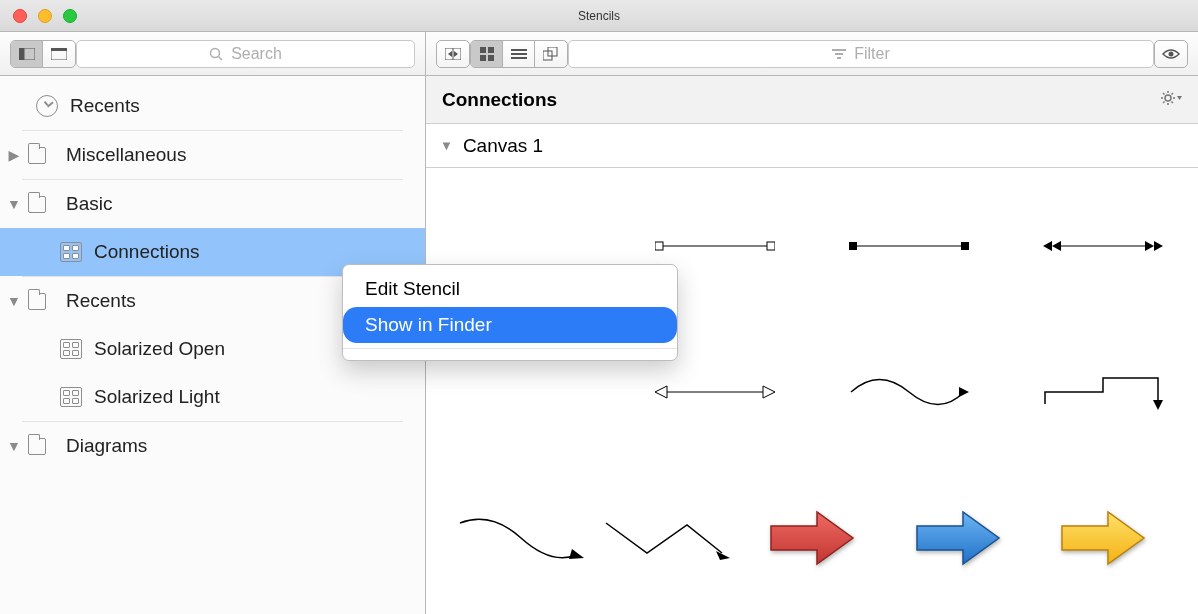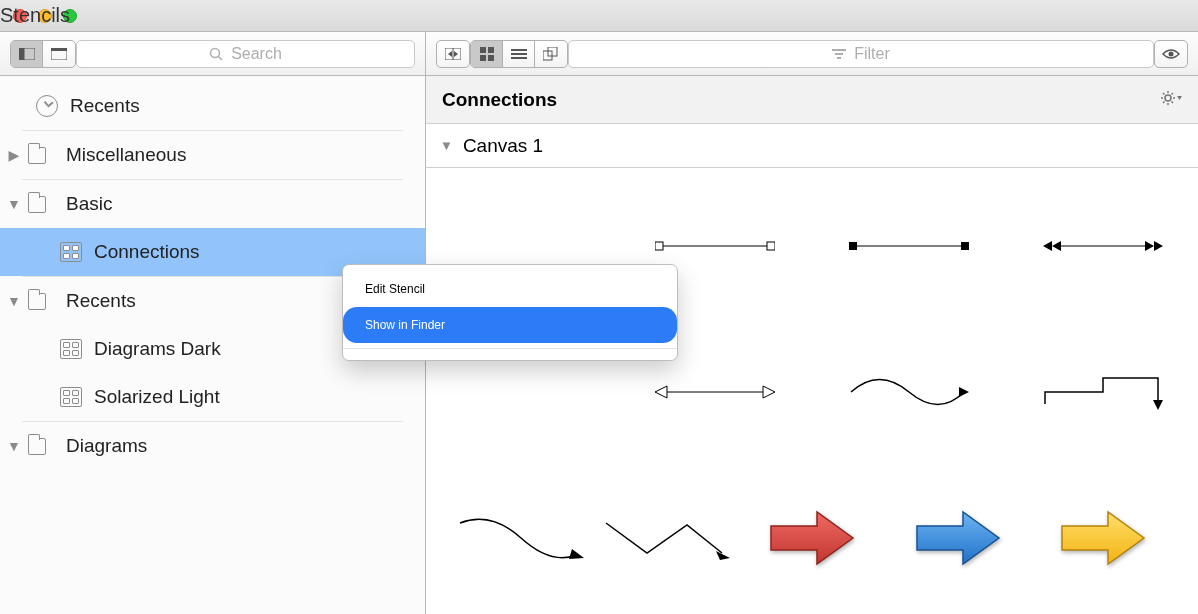--- a/index.html
+++ b/index.html
@@ -6,21 +6,21 @@
     body { width:1198px; height:614px; background:#fff; overflow:hidden; }
 
     
     .titlebar { height:32px; background:linear-gradient(#e9e9e9,#d9d9d9); border-bottom:1px solid #b7b7b7;
       display:flex; align-items:center; position:relative; }
     .traffic-lights { display:flex; gap:11px; padding-left:13px; }
     .tl { width:14px; height:14px; border-radius:50%; }
     .tl-close { background:#ff5f57; border:1px solid #e0443e; }
     .tl-min   { background:#ffbd2e; border:1px solid #dea123; }
     .tl-zoom  { background:#28c940; border:1px solid #1aab29; }
-    .title { position:absolute; left:0; right:0; font-size:20px; color:#333; pointer-events:none; }
+    .title { position:absolute; left:0; right:0; text-align:center; font-size:12px; color:#333; pointer-events:none; }
 
     
     .chrome { display:flex; height:calc(100% - 32px); }
     .sidebar { width:426px; background:#fbfbfb; border-right:1px solid #b7b7b7; }
     .main    { flex:1; background:#fff; }
 
     
     .toolbar { height:44px; background:linear-gradient(#fdfdfd,#f0f0f0); border-bottom:1px solid #b7b7b7;
       display:flex; align-items:center; padding:0 10px; }
     .seg { display:flex; height:28px; border:1px solid #b0b0b0; border-radius:5px; overflow:hidden; background:linear-gradient(#fff,#f4f4f4);
@@ -59,21 +59,21 @@
     .canvas-hd { height:44px; border-bottom:1px solid #cfcfcf; display:flex; align-items:center; padding-left:14px; font-size:19px; gap:10px; }
 
     
     .grid { padding:50px 30px 20px 30px; display:flex; flex-direction:column; gap:90px; }
     .grid-row { display:flex; justify-content:space-between; align-items:center; }
     .cell { width:130px; height:56px; display:flex; align-items:center; justify-content:center; cursor:pointer; }
     .fatarrow { filter:drop-shadow(1px 2px 2px rgba(0,0,0,.3)); }
 
     
     .ctxmenu { position:absolute; left:342px; top:264px; width:336px; background:#fff; border:1px solid #bdbdbd; border-radius:7px;
-      box-shadow:0 10px 24px rgba(0,0,0,.2); padding:6px 0; font-size:12px; z-index:100; }
+      box-shadow:0 10px 24px rgba(0,0,0,.2); padding:6px 0; font-size:19px; z-index:100; }
     .ctx-item { height:36px; display:flex; align-items:center; padding:0 22px; cursor:pointer; }
     .ctx-item.hover { background:#2b7cf6; color:#fff;border-radius:14px; }
     .ctx-sep { height:1px; background:#e3e3e3; margin:5px 0; }
   </style>
 </head>
 <body>
 
 <div class="titlebar">
   <div class="traffic-lights">
     <div class="tl tl-close"></div>
@@ -151,21 +151,21 @@
           </span>
         <span>Recents</span>
       </div>
       <div class="row sub">
         <span class="stencil-glyph">
             <span></span>
             <span></span>
             <span></span>
             <span></span>
           </span>
-        <span>Diagrams Dark</span>
+        <span>Solarized Open</span>
       </div>
       <div class="row sub">
         <span class="stencil-glyph">
             <span></span>
             <span></span>
             <span></span>
             <span></span>
           </span>
         <span>Solarized Light</span>
       </div>

